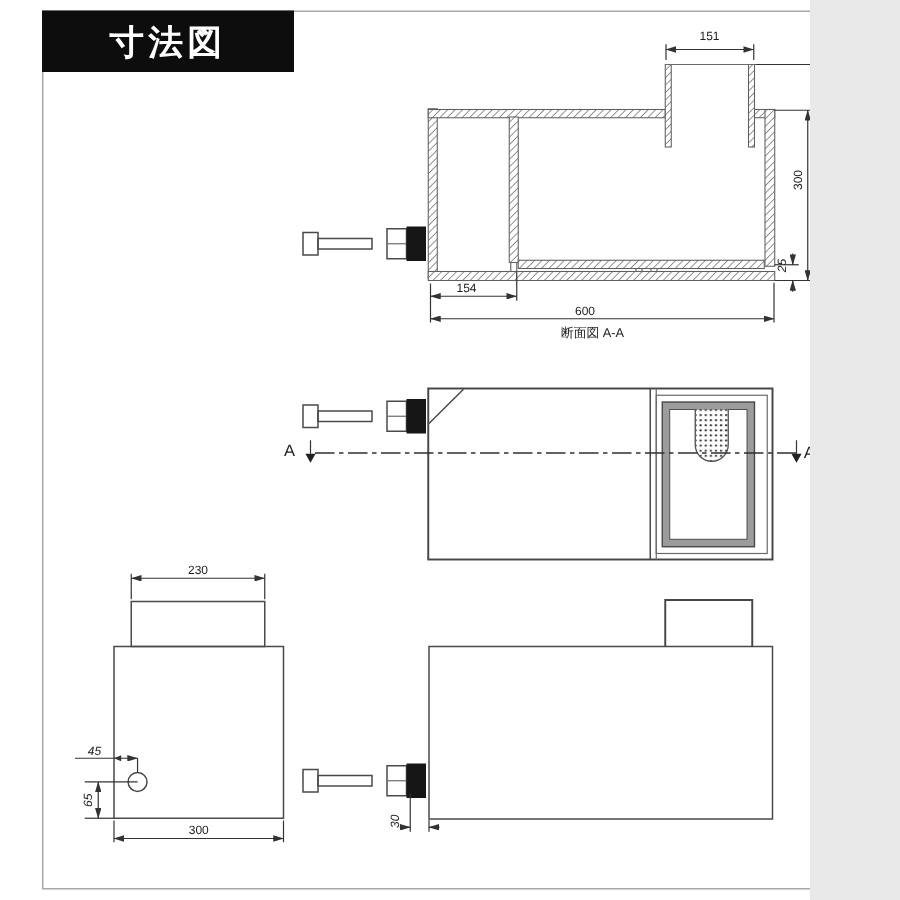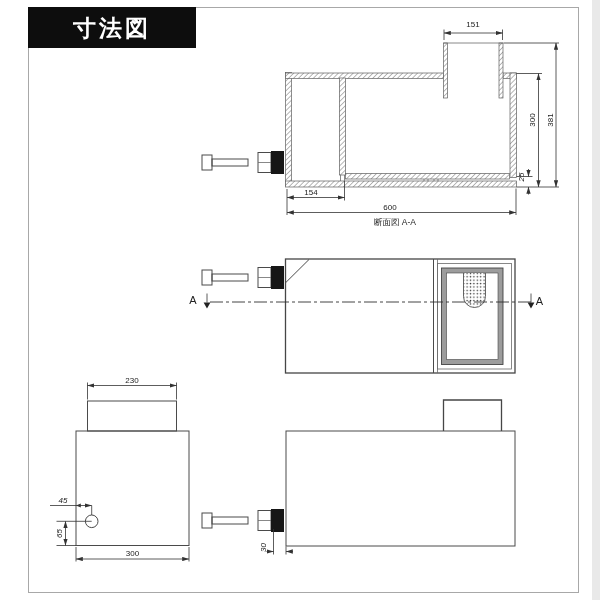--- a/index.html
+++ b/index.html
@@ -1,16 +1,16 @@
 <!DOCTYPE html>
 <html><head>
 <meta charset="utf-8">
 <style>
   html,body{margin:0;padding:0;background:#e9e9e9;}
-  .page{position:relative;width:592px;height:600px;background:#ffffff;overflow:hidden;
+  .page{position:relative;width:540px;height:600px;background:#ffffff;overflow:hidden;
         font-family:"Liberation Sans",sans-serif;}
   svg{position:absolute;left:0;top:0;}
   .ln{stroke:#4a4a4a;stroke-width:1;fill:none;}
   .ln2{stroke:#464646;stroke-width:1.3;fill:none;}
   .thin{stroke:#6a6a6a;stroke-width:0.8;fill:none;}
   .wall{fill:url(#hatch);stroke:#5f5f5f;stroke-width:0.7;}
   .dim{stroke:#333;stroke-width:0.8;fill:none;}
   .cl{stroke:#2f2f2f;stroke-width:0.9;fill:none;stroke-dasharray:13 3 3 3;}
   .dimtxt{font-family:"Liberation Sans",sans-serif;font-size:8px;fill:#222;text-anchor:middle;}
   .dimtxt-i{font-style:italic;}

